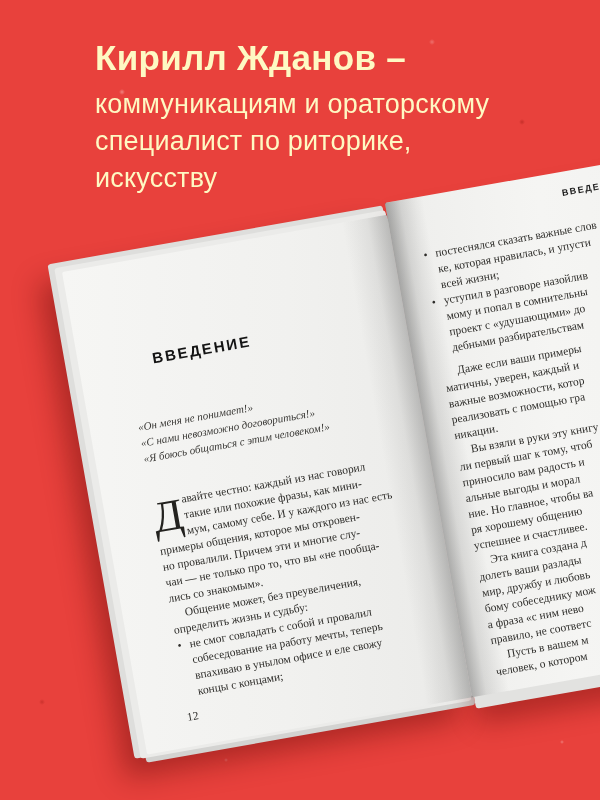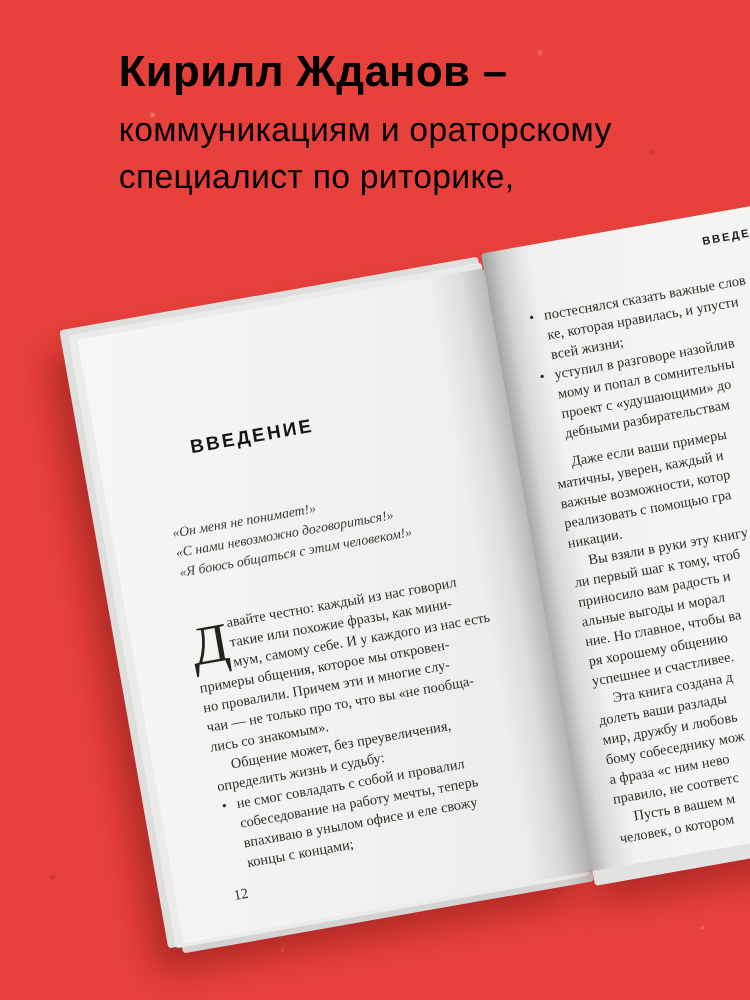--- a/index.html
+++ b/index.html
@@ -17,21 +17,21 @@
       radial-gradient(circle 2px at 522px 122px, rgba(170,32,26,.55), transparent 3px),
       radial-gradient(circle 1.5px at 82px 422px, rgba(170,32,26,.45), transparent 2px),
       radial-gradient(circle 2px at 432px 42px, rgba(255,255,255,.25), transparent 3px),
       radial-gradient(circle 1.5px at 562px 742px, rgba(255,255,255,.30), transparent 2px),
       radial-gradient(circle 2px at 42px 702px, rgba(170,32,26,.45), transparent 3px),
       radial-gradient(circle 1.5px at 226px 760px, rgba(255,255,255,.22), transparent 2px);
     background-repeat:no-repeat;
   }
 
   
-  .caption{position:absolute;left:95px;top:38px;z-index:3;color:#000000;}
+  .caption{position:absolute;left:95px;top:38px;z-index:3;color:#fef9c3;}
   .caption h1{
     margin:0 0 8px 0;font-size:35px;line-height:40px;font-weight:800;letter-spacing:.3px;
   }
   .caption .sub{font-size:27px;line-height:37px;font-weight:400;letter-spacing:.2px;}
   .caption .sub div{white-space:nowrap;}
 
   
   .book{
     position:absolute;left:62px;top:272px;width:630px;height:490px;
     transform:rotate(-10deg);transform-origin:0 0;z-index:2;
@@ -105,20 +105,21 @@
   }
 </style>
 </head>
 <body>
 
 <div class="caption">
   <h1>Кирилл Жданов –</h1>
   <div class="sub">
       <div>коммуникациям и ораторскому</div>
       <div>специалист по риторике,</div>
+      <div>искусству</div>
     </div>
 </div>
 
 <div class="book">
   <div class="stack-l2"></div>
   <div class="stack-lb"></div>
   <div class="stack-l1"></div>
   <div class="stack-r1"></div>
 
   <div class="page page-left">

